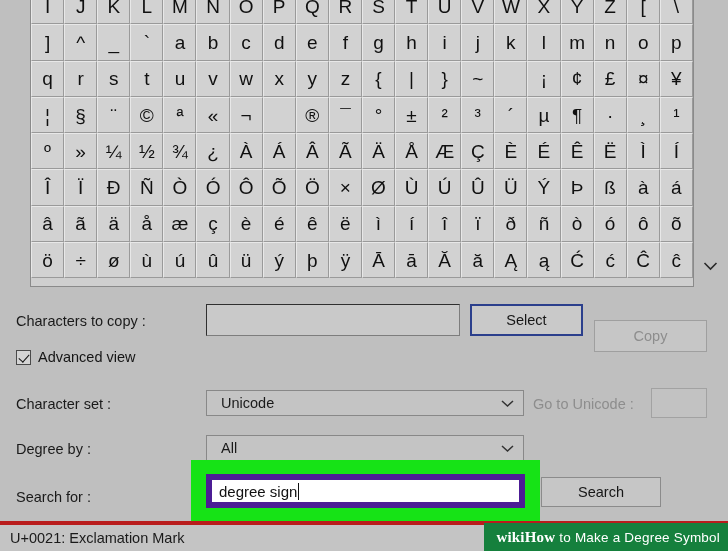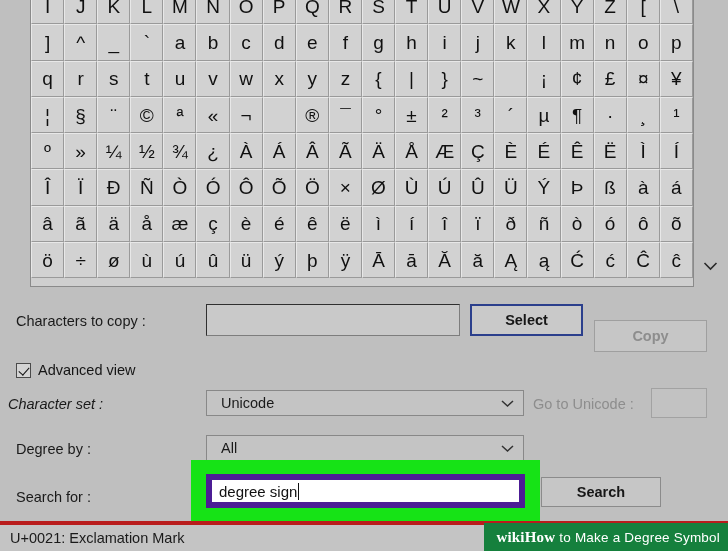--- a/index.html
+++ b/index.html
@@ -82,36 +82,35 @@
 
   .btn {
     position: absolute;
     background: #c6c6c6;
     border: 1px solid #8b8b8b;
     font-family: "Liberation Sans", sans-serif;
     font-size: 14.5px;
     color: #161616;
     display: flex; align-items: center; justify-content: center;
     cursor: default;
-    font-weight: bold;
   }
   .btn.focused {
     border: 2px solid #2b3f8c;
     background: #c9c9c9;
   }
   .btn.disabled { color: #8d8d8d; border-color: #9f9f9f; }
 
   #select-btn { left: 470px; top: 304px; width: 113px; height: 32px; }
   #copy-btn   { left: 594px; top: 304px; width: 113px; height: 32px; margin-top: 16px; }
   #search-btn { left: 541px; top: 477px; width: 120px; height: 30px; }
 
   
   #adv-view {
     position: absolute;
-    left: 16px; top: 362px;
+    left: 16px; top: 349px;
     display: flex; align-items: center; gap: 7px;
   }
   #adv-box {
     width: 15px; height: 15px;
     background: #d4d4d4;
     border: 1px solid #4a4a4a;
     position: relative;
   }
   #adv-box::after {
     content: "";
@@ -387,21 +386,21 @@
   <div class="row-label" style="left:16px; top:313px;">Characters to copy :</div>
   <div id="chars-input"></div>
   <div class="btn focused" id="select-btn">Select</div>
   <div class="btn disabled" id="copy-btn">Copy</div>
 
   <div id="adv-view">
     <span id="adv-box"></span>
     <span id="adv-label">Advanced view</span>
   </div>
 
-  <div class="row-label" style="left:8px; top:396px;font-style:italic;">Character set :</div>
+  <div class="row-label" style="left:16px; top:396px;">Character set :</div>
   <div class="combo" id="charset-combo">
     <span>Unicode</span>
     <span class="chev">
       <svg width="13" height="8" viewBox="0 0 13 8" aria-hidden="true">
         <path d="M1 1.5 L6.5 6.5 L12 1.5" stroke="#333" stroke-width="1.5" fill="none"></path>
       </svg>
     </span>
   </div>
   <div class="row-label disabled" style="left:533px; top:396px;">Go to Unicode :</div>
   <div id="goto-box"></div>

